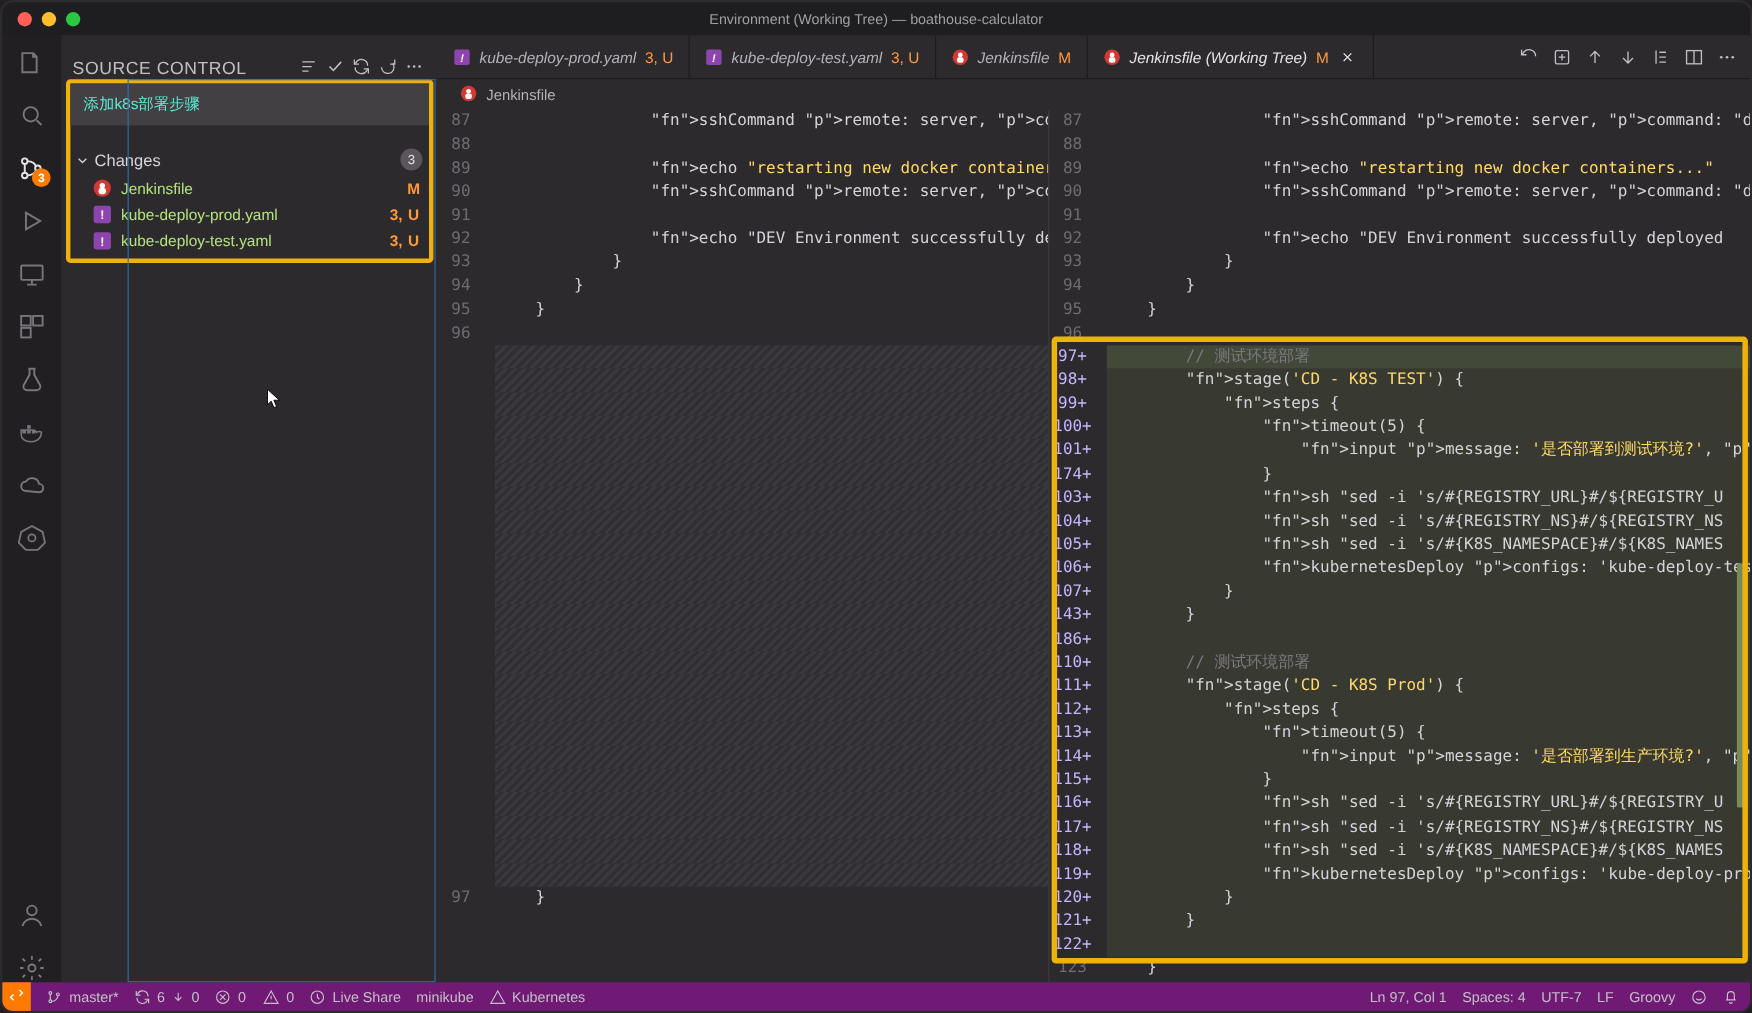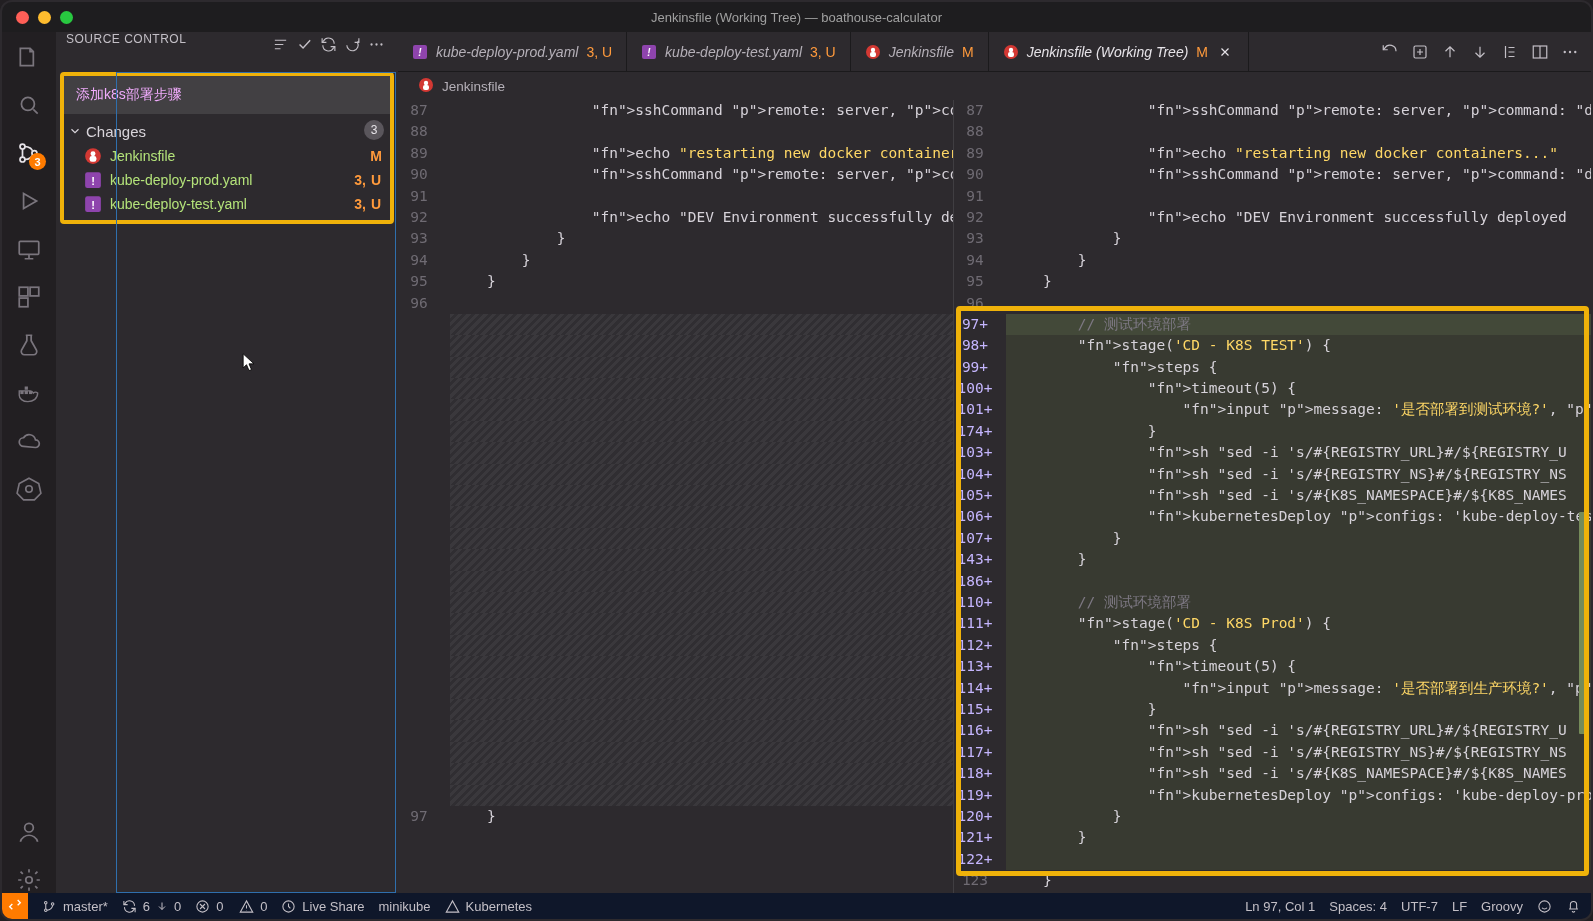--- a/index.html
+++ b/index.html
@@ -15,26 +15,26 @@
   .mainrow{display:flex;flex:1;min-height:0}
   
   .act{width:54px;background:#221f22;display:flex;flex-direction:column;align-items:center;padding-top:12px;gap:22px;flex-shrink:0}
   .act .ic{width:26px;height:26px;display:flex;align-items:center;justify-content:center;color:#7a757d;cursor:pointer;position:relative}
   .act .ic.active{color:#e6e3e8}
   .act .ic svg{width:26px;height:26px}
   .badge{position:absolute;bottom:-4px;right:-4px;background:#ff7b00;color:#fff;font-size:11px;min-width:17px;height:17px;border-radius:9px;display:flex;align-items:center;justify-content:center;font-weight:600}
   .act .spacer{flex:1}
   
   .sidebar{width:342px;background:#2d2a2e;display:flex;flex-direction:column;flex-shrink:0;position:relative}
-  .sidebarhead{height:40px;display:flex;align-items:flex-start;padding:0 10px;color:#c3bfc6;font-size:12px;letter-spacing:.5px}
+  .sidebarhead{height:40px;display:flex;align-items:flex-end;padding:0 10px;color:#c3bfc6;font-size:16px;letter-spacing:.5px}
   .sidebarhead .title{flex:1;font-weight:400}
   .sidebarhead .ic{width:24px;height:24px;display:flex;align-items:center;justify-content:center;color:#c3bfc6;cursor:pointer}
   .sidebarhead .ic svg{width:17px;height:17px}
   .cbox{border:4px solid #efb20a;border-radius:4px;margin:0 4px 0 4px;padding-bottom:4px}
-  .commitmsg{background:#424043;color:#f0abfc;padding:10px 12px;font-size:14px;margin:0 0 2px 0}
+  .commitmsg{background:#424043;color:#5eead4;padding:10px 12px;font-size:14px;margin:0 0 17px 0}
   .treehdr{display:flex;align-items:flex-end;padding:4px 6px 4px 2px;font-size:15px;color:#d8d4da;cursor:pointer}
   .treehdr .chv{width:18px;height:18px;display:flex;align-items:center;justify-content:center;margin-right:2px}
   .treehdr .cnt{width:20px;height:20px;border-radius:10px;background:#5a565c;color:#e6e3e8;font-size:12px;display:flex;align-items:center;justify-content:center;margin-left:auto}
   .frow{display:flex;align-items:center;padding:3px 6px 3px 20px;font-size:14px;color:#d8d4da}
   .frow .fi{width:18px;height:18px;margin-right:8px;display:flex;align-items:center;justify-content:center}
   .frow .fn{flex:1}
   .frow .diffn{color:#ff9a3c;font-weight:600;margin-right:2px}
   .frow .st{color:#ff9a3c;font-weight:600;width:16px;text-align:center}
   .sidebar::after{content:"";position:absolute;top:40px;bottom:0;left:60px;right:2px;border:1px solid #2f6fad;pointer-events:none}
   .cursor{position:absolute;left:186px;top:321px;width:14px;height:20px;pointer-events:none}
@@ -60,38 +60,38 @@
   .gut .ln.add{color:#c4b5fd}
   .code{flex:1;white-space:pre;color:#d6d2d9;overflow:hidden}
   .code .row{height:21.4px;padding-left:2px}
   .code .row.add{background:#4d5b3a55}
   .code .row.add.hl{background:#5c6d4677}
   .code .row.del{background:repeating-linear-gradient(135deg,#3a383c 0,#3a383c 3px,#302e32 3px,#302e32 6px)}.s{color:#ffd866}.fn{color:#b4e37a}.c{color:#7d7883}
   .minimap{position:absolute;top:0;right:0;width:14px;height:100%;background:transparent}
   .minimap .chunk{position:absolute;right:2px;width:10px;background:#758b5a;border-radius:1px}
   .ybox{border:5px solid #efb20a;border-radius:4px;position:absolute;pointer-events:none}
   
-  .status{height:26px;background:#0f172a;display:flex;align-items:center;font-size:13px;color:#c3bfc6;padding:0 10px;gap:14px}
+  .status{height:26px;background:#701a75;display:flex;align-items:center;font-size:13px;color:#c3bfc6;padding:0 10px;gap:14px}
   .status .seg{display:flex;align-items:center;gap:6px;cursor:pointer}
   .status .err{background:#ff7b00;color:#fff;width:26px;height:26px;display:flex;align-items:center;justify-content:center;margin:-0 0 0 -10px}
   .status .err svg{width:16px;height:16px}
   .status .sp{flex:1}
   .fi-jenkins svg,.fi-yaml svg{width:16px;height:16px}
 </style>
 </head>
 <body>
 
 <div class="win">
   <div class="titlebar">
     <div class="traffic">
       <div class="tl r"></div>
       <div class="tl y"></div>
       <div class="tl g"></div>
     </div>
-    <div class="t">Jenkinsfile (Working Tree) — boathouse-calculator</div>
+    <div class="t">Environment (Working Tree) — boathouse-calculator</div>
   </div>
 
   <div class="mainrow">
 
     <div class="act">
       <div class="ic">
           <svg viewBox="0 0 24 24" fill="none" stroke="currentColor" stroke-width="1.6">
             <path d="M4 4h9l3 3v13H4z"></path>
             <path d="M13 4v3h3"></path>
           </svg>

